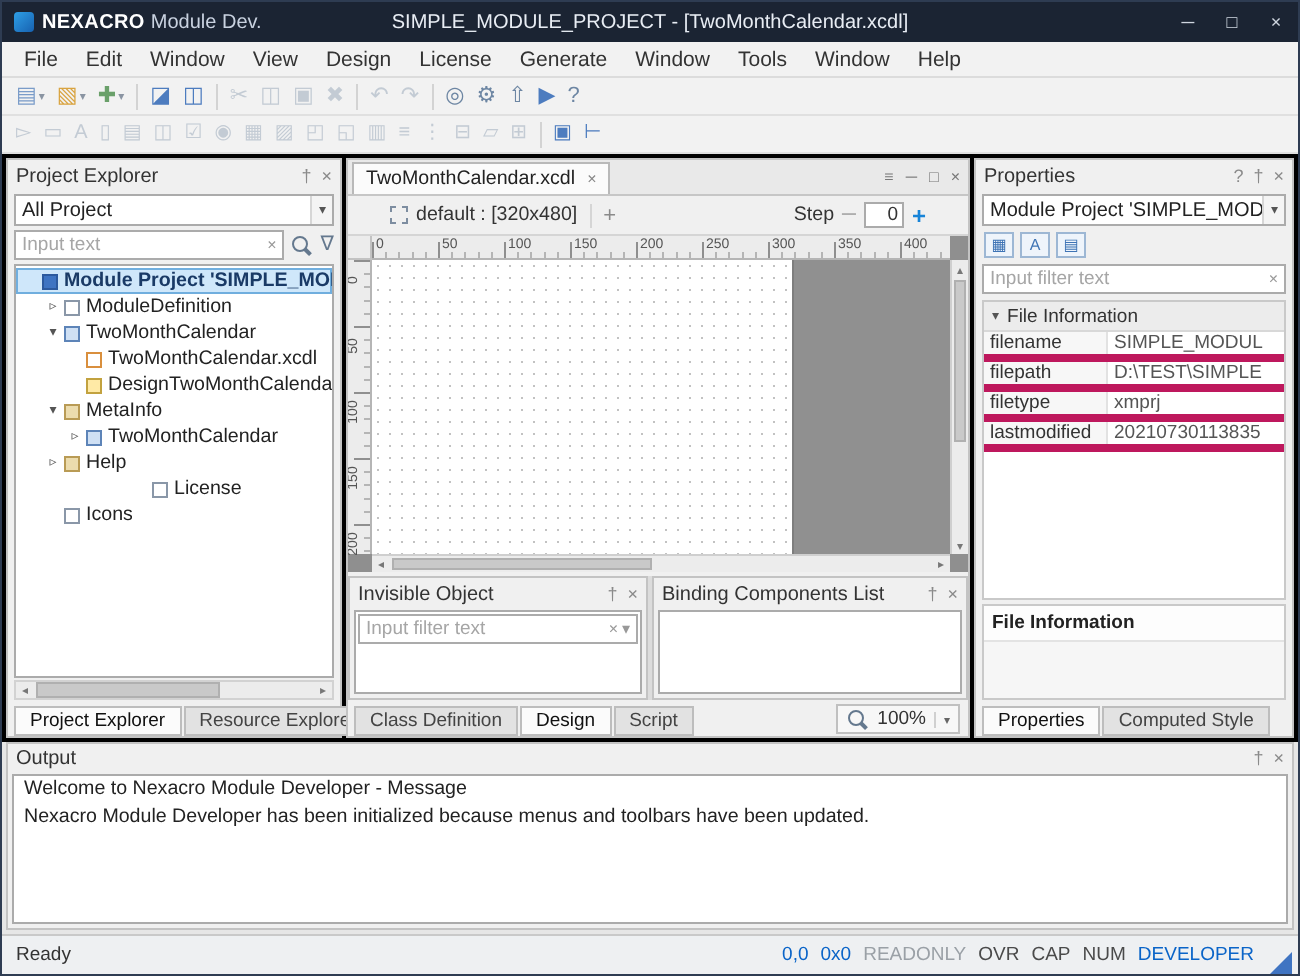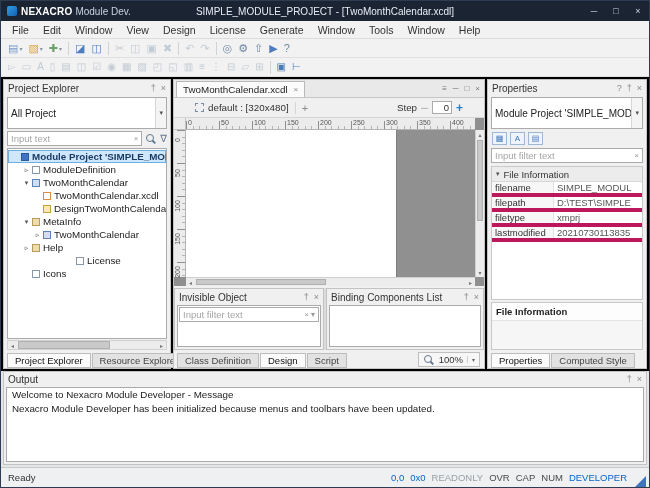--- a/index.html
+++ b/index.html
@@ -30,21 +30,21 @@
   
   .main{flex:1;display:flex;gap:2px;background:#000000;padding:2px;min-height:0}
   .panel{background:#f0f0f0;border:1px solid #c3c3c3;display:flex;flex-direction:column;min-height:0;min-width:0}
   .left{width:168px;flex:none}
   .center{flex:1}
   .right{width:160px;flex:none}
   .phead{height:16px;display:flex;align-items:center;padding:0 4px;flex:none}
   .ptitle{font-size:10px;color:#333;flex:1;white-space:nowrap;overflow:hidden}
   .picon{font-size:9px;color:#8a8a8a;margin-left:5px;line-height:1}
 
-  .combo{height:32px;background:#fff;border:1px solid #ababab;display:flex;align-items:center;margin:1px 3px;font-size:10px;color:#222;padding-left:3px;flex:none}
+  .combo{height:16px;background:#fff;border:1px solid #ababab;display:flex;align-items:center;margin:1px 3px;font-size:10px;color:#222;padding-left:3px;flex:none}
   .combo .lbl{flex:1;white-space:nowrap;overflow:hidden}
   .combo .arr{font-size:7px;color:#555;border-left:1px solid #d6d6d6;padding:0 3px;height:100%;display:flex;align-items:center;background:#f4f4f4}
 
   .srow{display:flex;align-items:center;margin:1px 3px 2px;gap:3px;flex:none}
   .sbox{flex:1;height:15px;background:#fff;border:1px solid #ababab;display:flex;align-items:center;padding:0 3px;min-width:0}
   .sbox input{border:0;outline:0;flex:1;min-width:0;font-size:9.5px;font-family:"Liberation Sans",sans-serif;color:#333;background:transparent}
   .sbox input::placeholder{color:#a6a6a6}
   .clear{font-size:8px;color:#999;margin-left:2px}
   .mag{position:relative;width:12px;height:12px;flex:none}
   .mag::before{content:"";position:absolute;width:6px;height:6px;border:1.4px solid #64788e;border-radius:50%;left:1px;top:1px}

